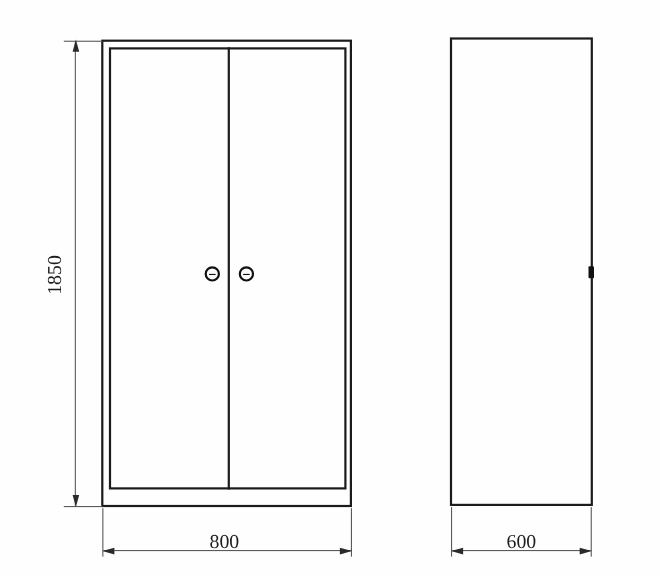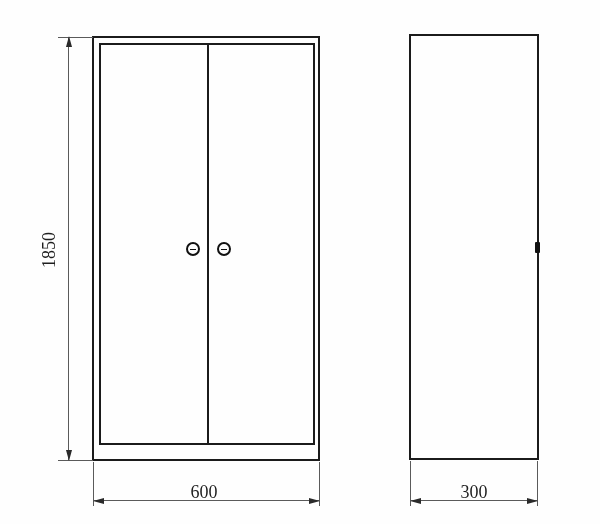--- a/index.html
+++ b/index.html
@@ -130,22 +130,22 @@
   <div class="abs dline ext-bottom"></div>
   <div class="abs arr arr-up"></div>
   <div class="abs arr arr-down"></div>
   <div class="abs dim-label label-height">1850</div>
 
   <div class="abs dline h-dim-800"></div>
   <div class="abs dline ext-800-left"></div>
   <div class="abs dline ext-800-right"></div>
   <div class="abs arr arr-left-800"></div>
   <div class="abs arr arr-right-800"></div>
-  <div class="abs dim-label label-width">600</div>
+  <div class="abs dim-label label-width">800</div>
 
   <div class="abs dline h-dim-500"></div>
   <div class="abs dline ext-500-left"></div>
   <div class="abs dline ext-500-right"></div>
   <div class="abs arr arr-left-500"></div>
   <div class="abs arr arr-right-500"></div>
-  <div class="abs dim-label label-depth">300</div>
+  <div class="abs dim-label label-depth">600</div>
 
 </div>
 
 </body></html>

